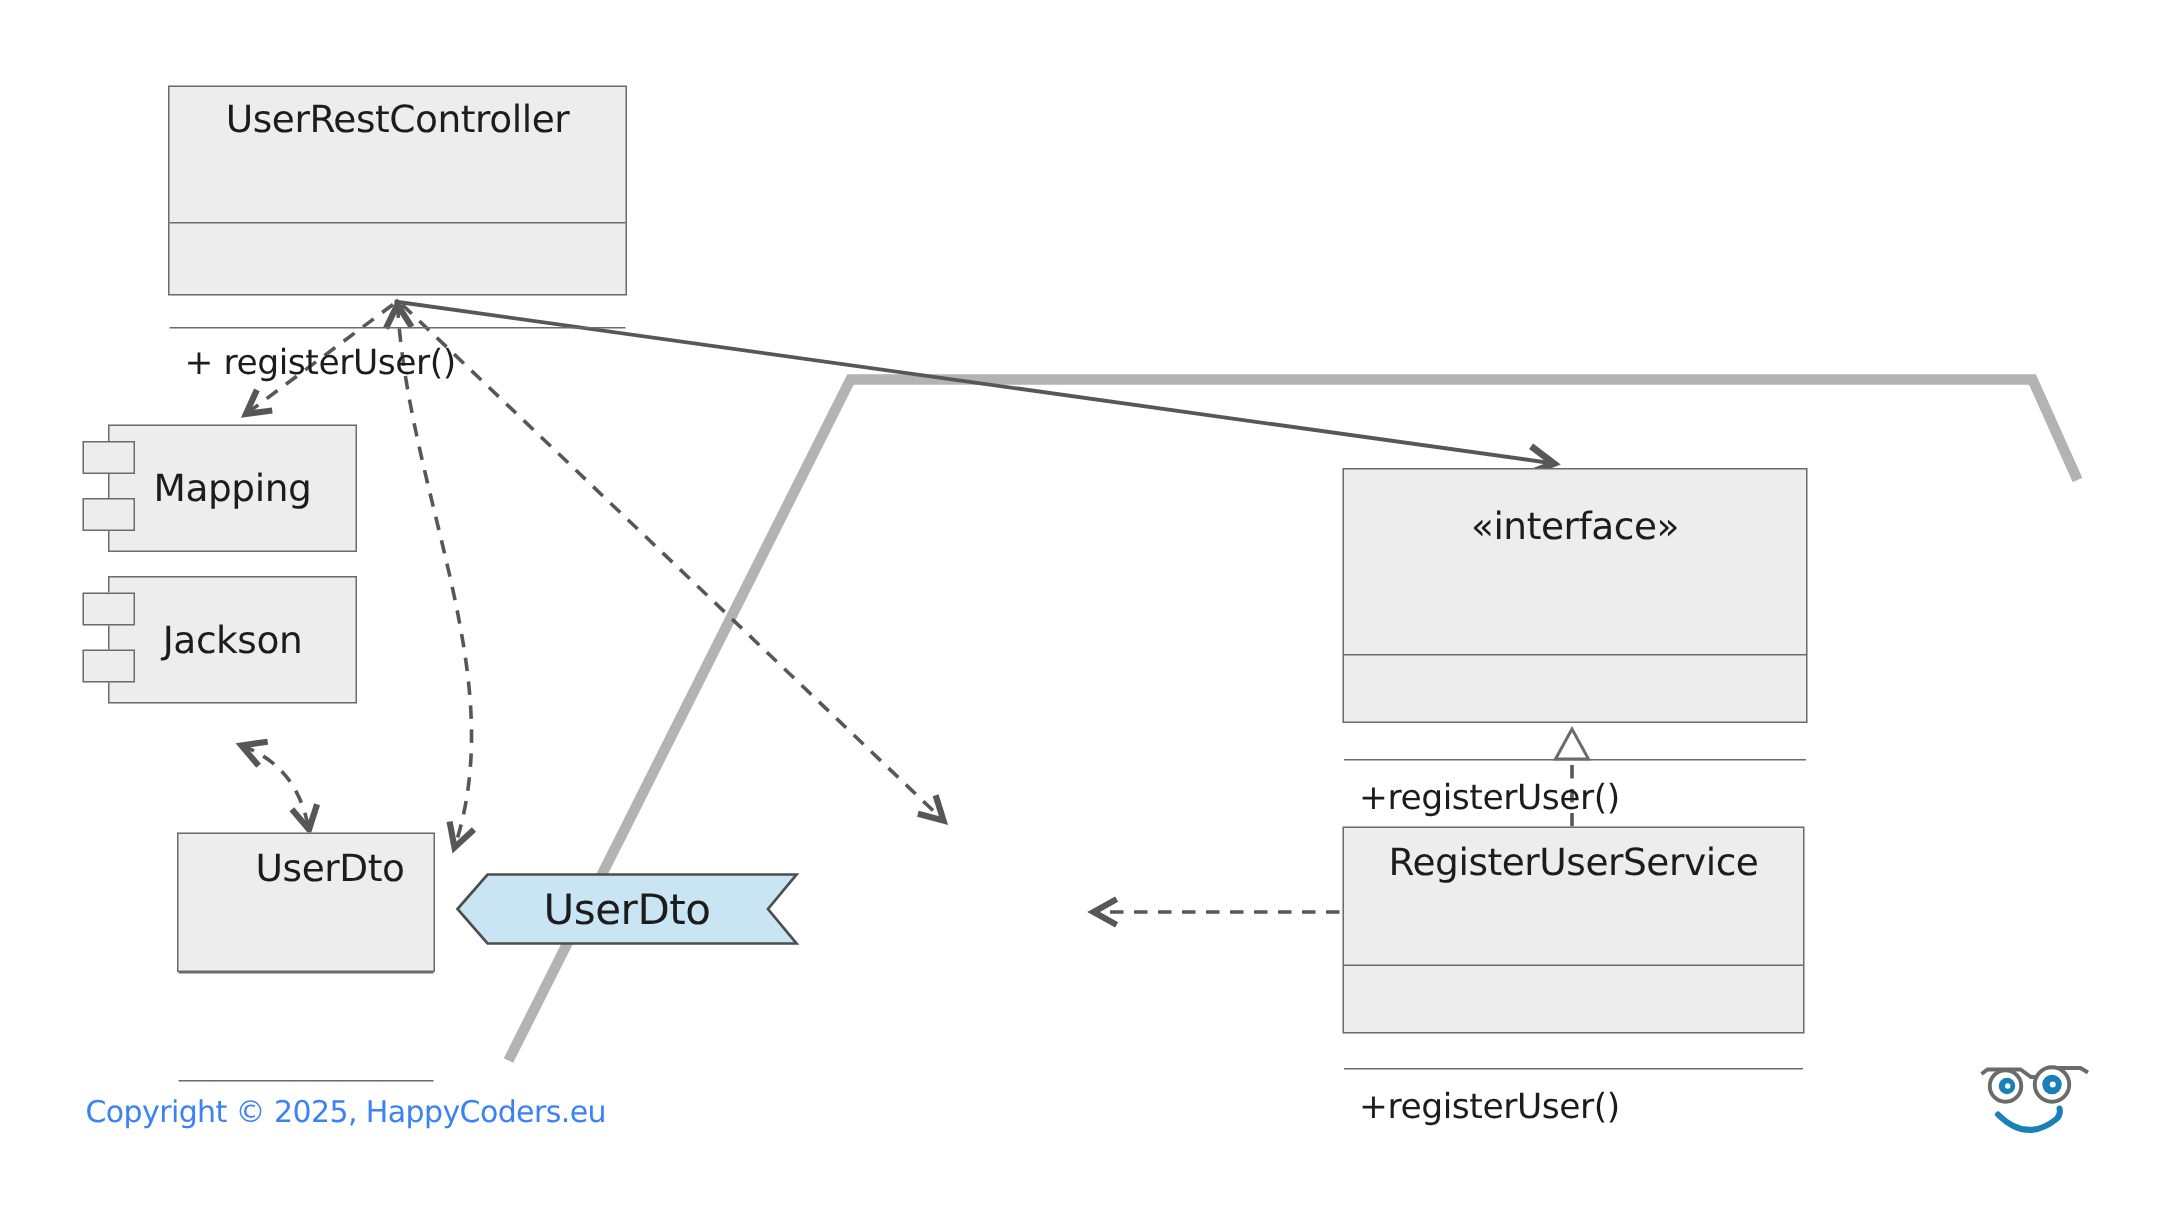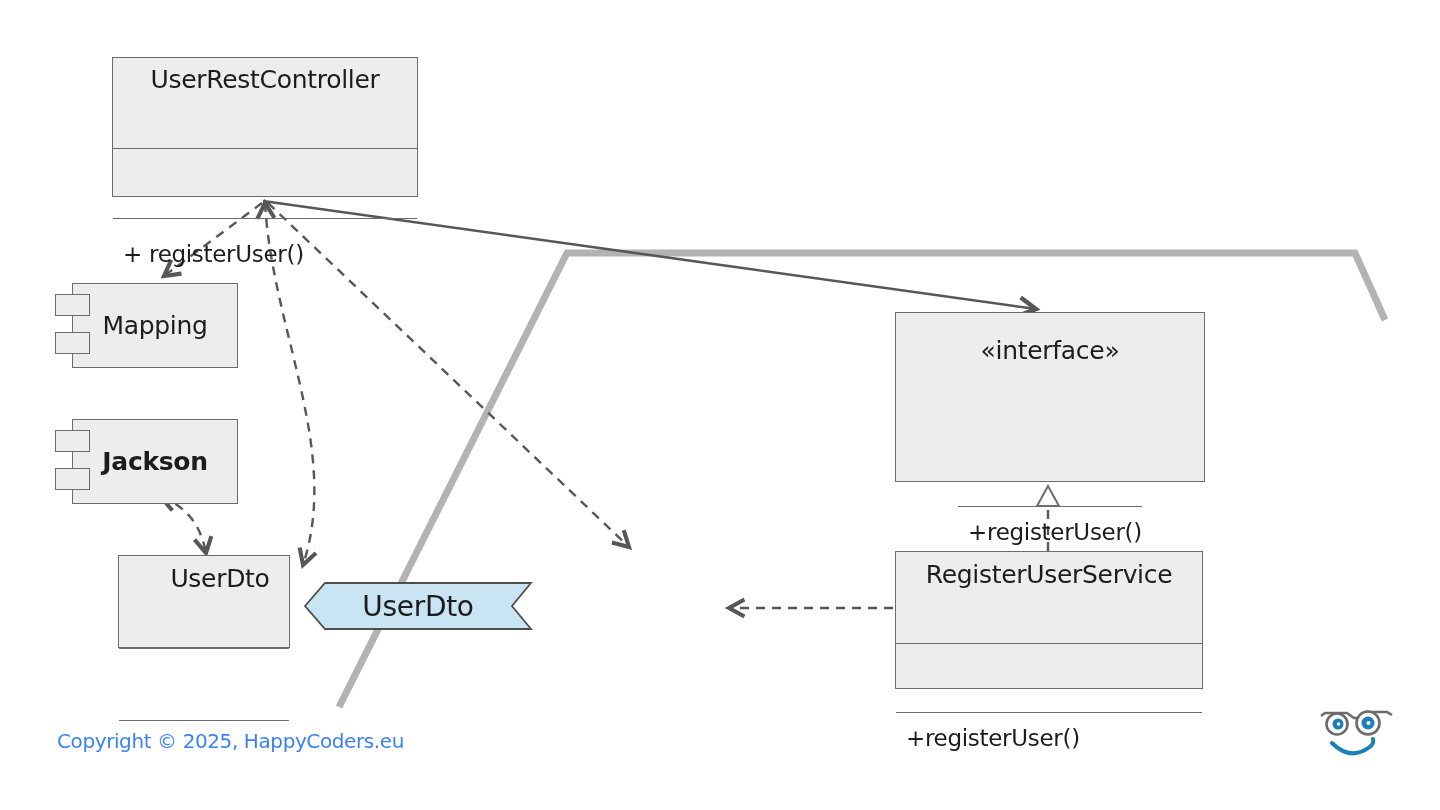--- a/index.html
+++ b/index.html
@@ -14,21 +14,21 @@
     display:flex;flex-direction:column;box-sizing:border-box;gap:47px;
   }
   .uml-title{
     display:flex;align-items:center;justify-content:center;
     font-size:25px;letter-spacing:-0.3px;flex:0 0 auto;
   }
   .uml-title .stack{text-align:center;line-height:32px;}
   .uml-attrs{flex:0 0 auto;border-top:1.6px solid #6b6b6b;}
   .uml-methods{
     flex:1 1 auto;border-top:1.6px solid #6b6b6b;
-    font-size:23px;line-height:34px;padding:18px 0 0 10px;letter-spacing:-0.3px;
+    font-size:23px;line-height:34px;padding:6px 0 0 10px;letter-spacing:-0.3px;
   }
   
   .uml-component{position:absolute;z-index:2;}
   .comp-body{
     position:absolute;left:17px;top:0;width:166px;height:85px;background:#ededed;
     border:1.6px solid #6b6b6b;box-sizing:border-box;
     display:flex;align-items:center;justify-content:center;font-size:25px;letter-spacing:-0.3px;
   }
   .comp-tab{
     position:absolute;left:0;width:35px;height:22px;background:#ededed;
@@ -87,36 +87,36 @@
   </div>
 
   <div class="uml-component" style="left:55px;top:283px;width:183px;height:85px;">
     <div class="comp-body">
       <span>Mapping</span>
     </div>
     <div class="comp-tab t1"></div>
     <div class="comp-tab t2"></div>
   </div>
 
-  <div class="uml-component" style="left:55px;top:419px;width:183px;height:85px;font-weight:bold;">
+  <div class="uml-component" style="left:55px;top:384px;width:183px;height:85px;">
     <div class="comp-body">
       <span>Jackson</span>
     </div>
     <div class="comp-tab t1"></div>
     <div class="comp-tab t2"></div>
   </div>
 
   <div class="uml-class" style="left:118px;top:555px;width:172px;height:93px;">
     <div class="uml-title" style="height:45px;margin-left:32px;">UserDto</div>
     <div class="uml-attrs" style="height:24px;"></div>
     <div class="uml-methods"></div>
   </div>
 
 
-  <div class="uml-class" style="left:895px;top:312px;width:310px;height:170px;align-items:center;">
+  <div class="uml-class" style="left:895px;top:312px;width:310px;height:170px;">
     <div class="uml-title" style="height:76px;">
       <div class="stack">
         <div>«interface»</div>
       </div>
     </div>
     <div class="uml-attrs" style="height:22px;"></div>
     <div class="uml-methods" style="padding-top:8px;">
       <div>+registerUser()</div>
     </div>
   </div>

